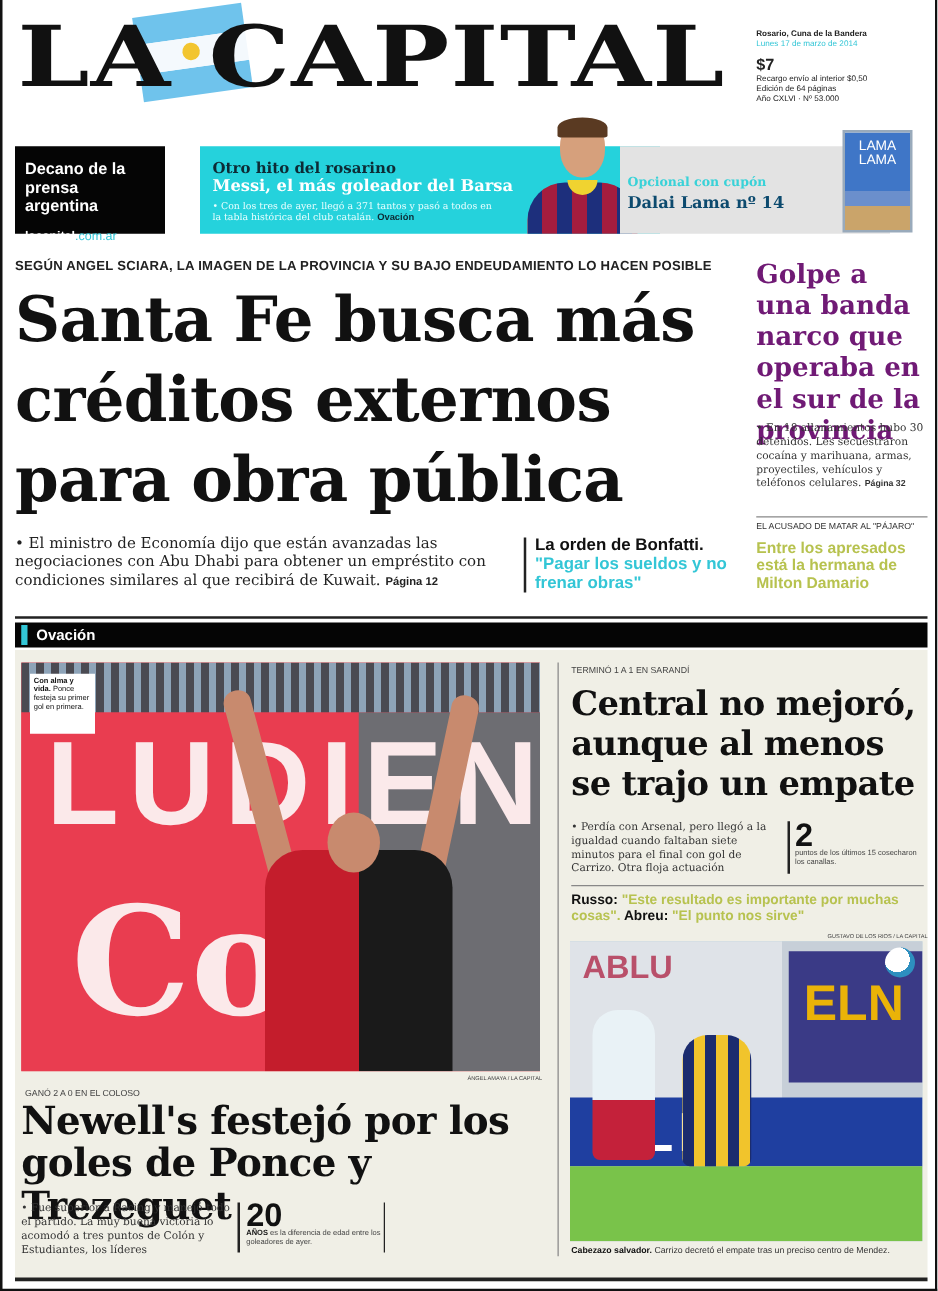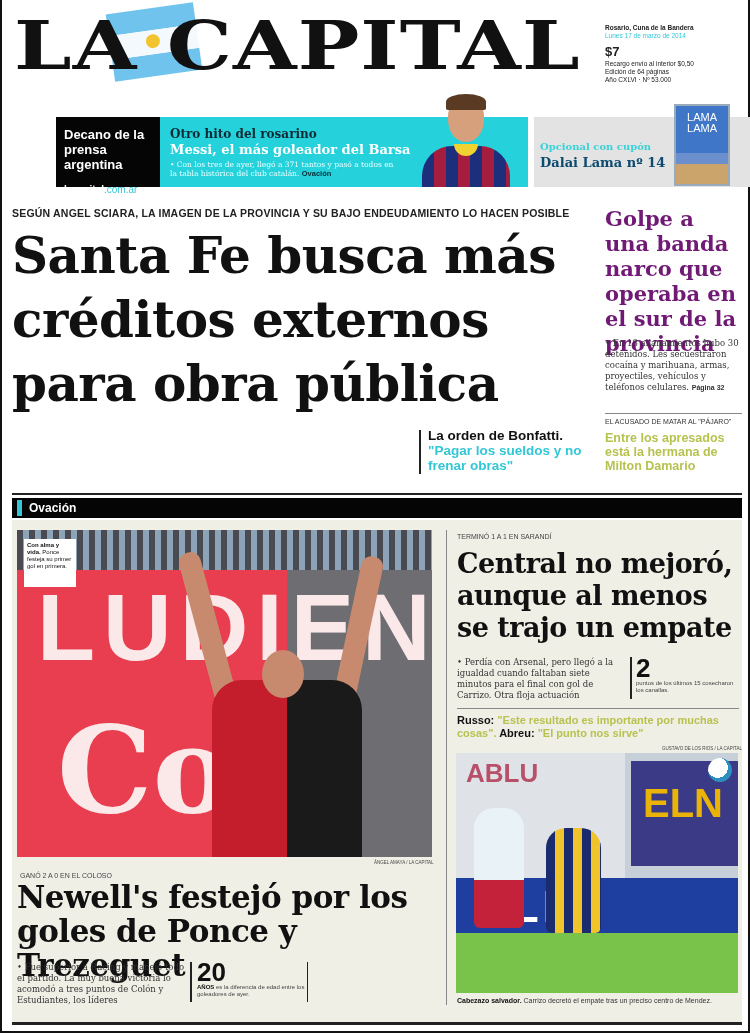--- a/index.html
+++ b/index.html
@@ -13,35 +13,35 @@
   .flag .b1 { height: 33%; background: #6fc3ec; }
   .flag .b2 { height: 34%; background: #f4f9fd; position: relative; }
   .flag .b3 { height: 33%; background: #6fc3ec; }
   .flag .sun { position: absolute; left: 36px; top: 4px; width: 14px; height: 14px; border-radius: 50%; background: #f2c530; }
   .meta { left: 603px; top: 24px; width: 140px; font-family: "Liberation Sans", sans-serif; font-size: 6.5px; line-height: 8px; color: #222; }
   .meta .city { font-weight: bold; }
   .meta .date { color: #33c6d6; }
   .meta .price { font-weight: bold; font-size: 13px; line-height: 16px; margin-top: 4px; }
 
   
-  .banner-black { left: 10px; top: 117px; width: 120px; height: 70px; background: #050505; color: #fff; font-family: "Liberation Sans", sans-serif; padding: 10px 8px; margin-left: 44px; }
+  .banner-black { left: 10px; top: 117px; width: 120px; height: 70px; background: #050505; color: #fff; font-family: "Liberation Sans", sans-serif; padding: 10px 8px; }
   .banner-black .l1 { font-weight: bold; font-size: 13px; line-height: 15px; }
   .banner-black .site { font-weight: bold; font-size: 10px; margin-top: 12px; }
   .banner-black .site span { color: #33c6d6; font-weight: normal; }
   .banner-cyan { left: 158px; top: 117px; width: 368px; height: 70px; background: #25d2dc; padding: 10px 10px; }
   .banner-cyan .kicker { font-weight: bold; font-size: 12px; color: #0d2b35; }
   .banner-cyan .head { font-weight: bold; font-size: 13px; color: #ffffff; margin-top: 1px; }
   .banner-cyan .text { font-size: 7.5px; color: #e8ffff; line-height: 9px; margin-top: 3px; width: 230px; }
   .banner-cyan .text b { color: #0d2b35; font-family: "Liberation Sans", sans-serif; }
   .messi { left: 412px; top: 94px; width: 100px; height: 93px; }
   .messi .face { position: absolute; left: 34px; top: 2px; width: 36px; height: 46px; border-radius: 45% 45% 48% 48%; background: #d6a07c; }
   .messi .hair { position: absolute; left: 32px; top: 0; width: 40px; height: 16px; border-radius: 50% 50% 10% 10%; background: #5a3a22; }
   .messi .shirt { position: absolute; left: 8px; top: 52px; width: 88px; height: 41px; border-radius: 30px 30px 0 0; background: repeating-linear-gradient(90deg, #1d2f7c 0 12px, #a51d3e 12px 24px); }
   .messi .collar { position: absolute; left: 40px; top: 50px; width: 24px; height: 12px; background: #f0d330; border-radius: 0 0 12px 12px; }
-  .banner-grey { left: 532px; top: 117px; width: 216px; height: 70px; background: #e3e3e3; padding: 0 8px; }
+  .banner-grey { left: 494px; top: 117px; width: 216px; height: 70px; background: #e3e3e3; padding: 0 8px; }
   .banner-grey .kicker { position: absolute; left: 6px; top: 24px; font-size: 10px; color: #39d2d8; font-weight: bold; }
   .banner-grey .title { position: absolute; left: 6px; top: 38px; font-size: 13px; font-weight: bold; color: #0c4a6e; }
   .book { left: 672px; top: 104px; width: 56px; height: 82px; background: linear-gradient(#3f76c7 0 60%, #6b8fcc 60% 75%, #caa46a 75% 100%); border: 2px solid #9ab; font-family: "Liberation Sans", sans-serif; color: #fff; text-align: center; font-size: 11px; line-height: 11px; padding-top: 6px; }
 
   
   .kicker-top { left: 10px; top: 207px; font-family: "Liberation Sans", sans-serif; font-size: 10.5px; font-weight: bold; color: #222; letter-spacing: 0.2px; }
   .main-head { left: 10px; top: 224px; width: 580px; font-weight: bold; font-size: 50px; line-height: 64px; color: #111; letter-spacing: -0.5px; }
   .main-lead { left: 10px; top: 427px; width: 400px; font-size: 12px; line-height: 15px; color: #222; }
   .main-lead b { font-family: "Liberation Sans", sans-serif; font-size: 9px; }
   .vbar { background: #222; width: 2px; }
@@ -149,20 +149,21 @@
       <div class="hair"></div>
   </div>
   <div class="abs banner-grey">
     <div class="kicker">Opcional con cupón</div>
     <div class="title">Dalai Lama nº 14</div>
   </div>
   <div class="abs book">LAMA LAMA</div>
 
   <div class="abs kicker-top">SEGÚN ANGEL SCIARA, LA IMAGEN DE LA PROVINCIA Y SU BAJO ENDEUDAMIENTO LO HACEN POSIBLE</div>
   <div class="abs main-head">Santa Fe busca más créditos externos para obra pública</div>
+  <div class="abs main-lead"><span>• El ministro de Economía dijo que están avanzadas las negociaciones con Abu Dhabi para obtener un empréstito con condiciones similares al que recibirá de Kuwait.</span> <b>Página 12</b></div>
   <div class="abs vbar" style="left:417px; top:430px; height:44px;"></div>
   <div class="abs quote-box">
     <div class="who">La orden de Bonfatti.</div>
     <div class="q">"Pagar los sueldos y no frenar obras"</div>
   </div>
 
   <div class="abs side-head">Golpe a una banda narco que operaba en el sur de la provincia</div>
   <div class="abs side-lead"><span>• En 18 allanamientos hubo 30 detenidos. Les secuestraron cocaína y marihuana, armas, proyectiles, vehículos y teléfonos celulares.</span> <b>Página 32</b></div>
   <div class="abs side-rule"></div>
   <div class="abs side-kicker">EL ACUSADO DE MATAR AL "PÁJARO"</div>

